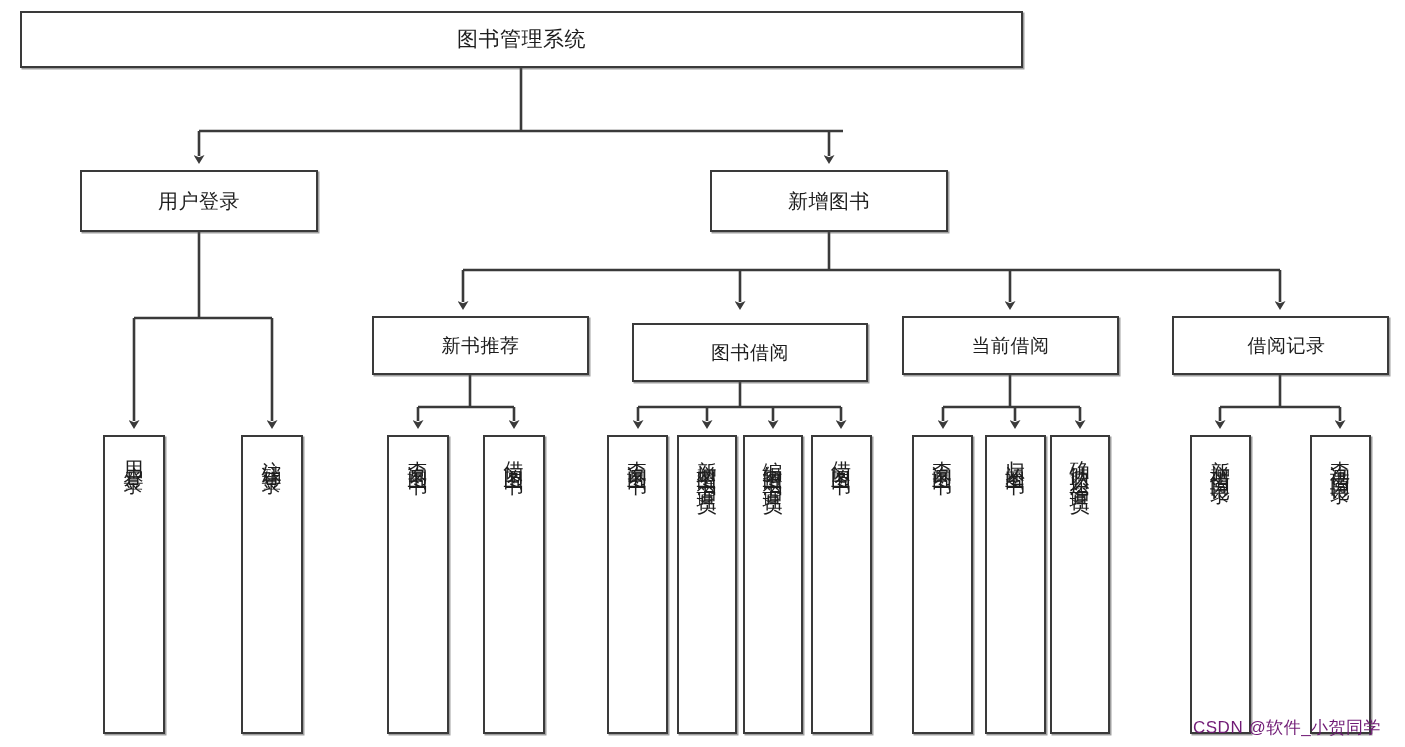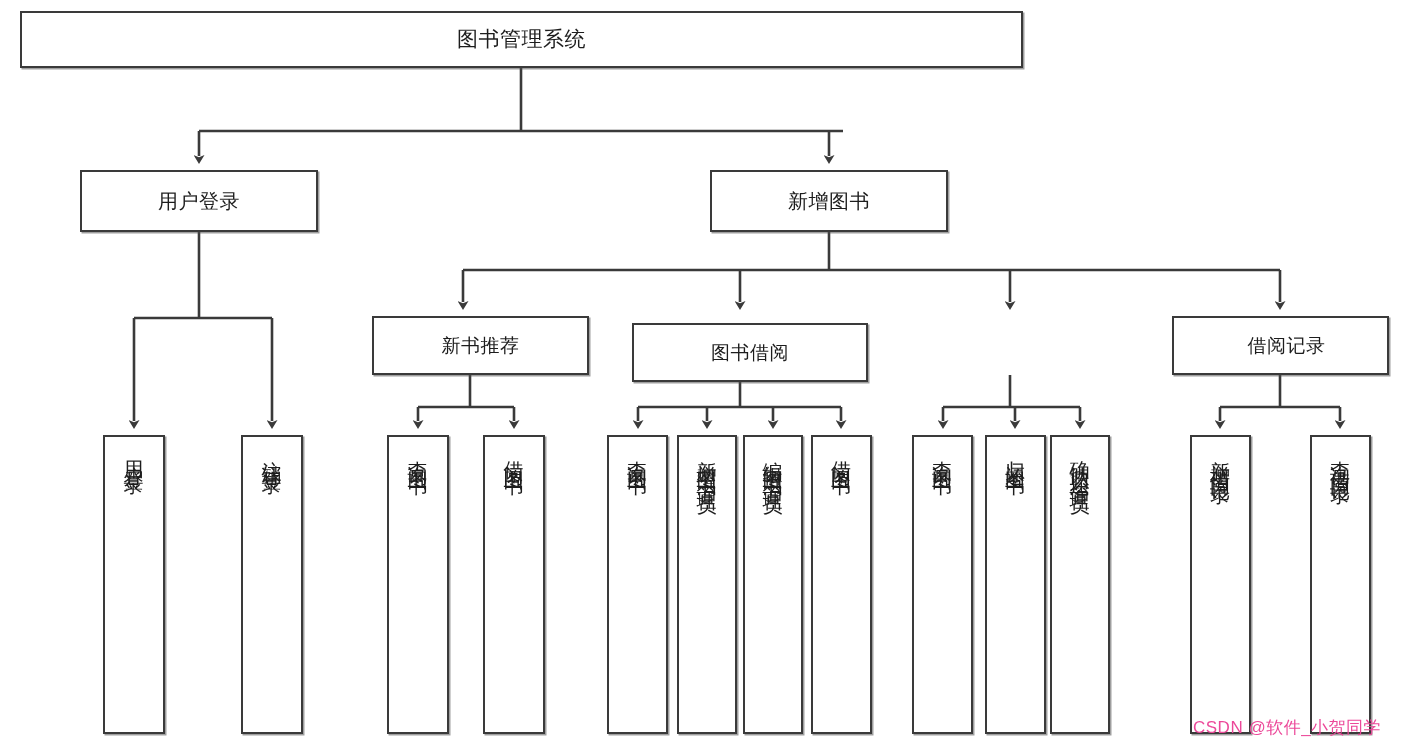--- a/index.html
+++ b/index.html
@@ -63,21 +63,21 @@
     writing-mode: vertical-rl;
     text-orientation: upright;
     font-size: 20px;
     letter-spacing: 5px;
     line-height: 1;
     white-space: nowrap;
   }
   .watermark {
     position: absolute;
     font-size: 17px;
-    color: #ec4899;
+    color: #701a75;
     white-space: nowrap;
     z-index: 6;
     letter-spacing: 0.5px;
   }
 </style>
 </head>
 <body>
 
 <div id="canvas">
 
@@ -141,20 +141,23 @@
   <div class="node level2" style="left: 710px; top: 170px; width: 238px; height: 62px;">
     <span class="label">新增图书</span>
   </div>
 
   <div class="node level3" style="left: 372px; top: 316px; width: 217px; height: 59px;">
     <span class="label">新书推荐</span>
   </div>
   <div class="node level3" style="left: 632px; top: 316px; width: 236px; height: 59px; margin-top: 7px;">
     <span class="label">图书借阅</span>
   </div>
+  <div class="node level3" style="left: 902px; top: 316px; width: 217px; height: 59px;">
+    <span class="label">当前借阅</span>
+  </div>
   <div class="node level3" style="left: 1172px; top: 316px; width: 217px; height: 59px; padding-left: 12px;">
     <span class="label">借阅记录</span>
   </div>
 
   <div class="node leaf" style="left: 103px; top: 435px; width: 62px; height: 299px;">
     <span class="label">用户登录</span>
   </div>
   <div class="node leaf" style="left: 241px; top: 435px; width: 62px; height: 299px;">
     <span class="label">注销登录</span>
   </div>

